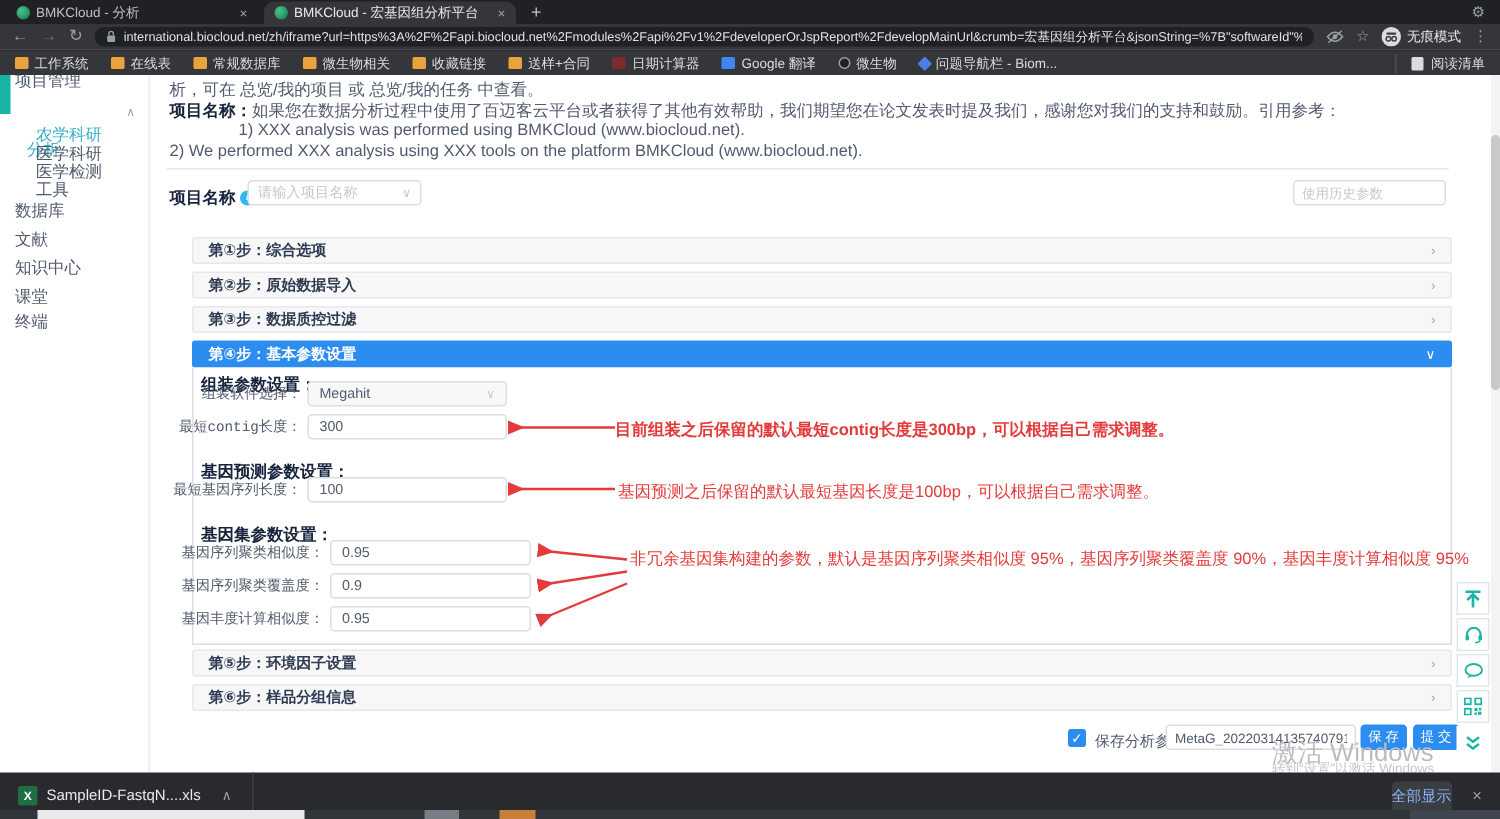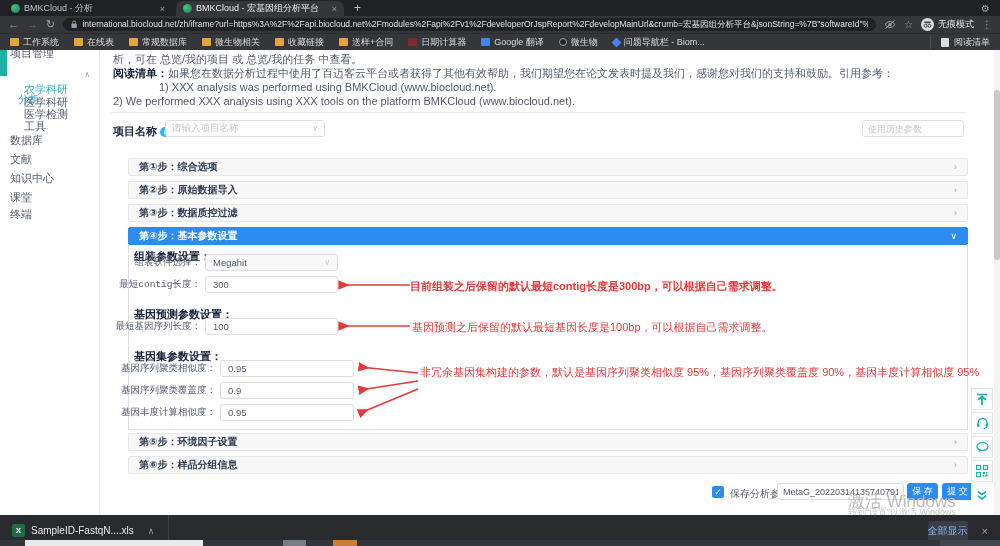--- a/index.html
+++ b/index.html
@@ -42,21 +42,21 @@
   .side-item{position:absolute;font-size:11px;color:#515a6e;white-space:nowrap;cursor:pointer;}
   .side-item.teal{color:#39b0c9;}
   .side-chev{position:absolute;right:9px;top:20px;color:#9aa3b0;font-size:8px;}
   .content{position:absolute;left:101px;top:0;width:899px;height:100%;}
   .tline{position:absolute;left:12px;font-size:11px;color:#515a6e;white-space:nowrap;}
   .tline b{color:#17233d;}
   .divider{position:absolute;left:10px;right:34px;top:62px;border-top:1px solid #e8eaec;}
   .proj-label{position:absolute;left:12px;top:74px;font-size:11px;font-weight:bold;color:#17233d;display:flex;align-items:center;gap:3px;}
   .info{width:10px;height:10px;border-radius:50%;background:#2db7f5;color:#fff;font-size:7px;font-style:italic;
     text-align:center;line-height:10px;font-weight:bold;}
-  .proj-select{position:absolute;left:64px;top:70px;width:160px;height:17px;border:1px solid #dcdee2;border-radius:3px;
+  .proj-select{position:absolute;left:64px;top:70px;width:116px;height:17px;border:1px solid #dcdee2;border-radius:3px;
     box-sizing:border-box;display:flex;align-items:center;justify-content:space-between;padding:0 6px;
     font-size:9.5px;color:#c5c8ce;background:#fff;cursor:pointer;}
   .sel-caret{color:#c5c8ce;font-size:8px;}
   input.box{border:1px solid #dcdee2;border-radius:3px;box-sizing:border-box;font-size:9px;color:#515a6e;
     padding:0 5px;outline:none;font-family:inherit;background:#fff;}
   input.box::placeholder{color:#c5c8ce;}
   .hist-input{position:absolute;left:761px;top:70px;width:102px;height:17px;}
   .step{position:absolute;left:27px;width:840px;height:18px;background:#f7f7f7;border:1px solid #e6e8eb;border-radius:2px;
     box-sizing:border-box;display:flex;align-items:center;justify-content:space-between;padding:0 10px;
     font-size:10px;font-weight:bold;color:#2f3c53;cursor:pointer;}
@@ -218,21 +218,21 @@
       <div class="side-item" style="top:83px;left:10px;">数据库</div>
       <div class="side-item" style="top:102px;left:10px;">文献</div>
       <div class="side-item" style="top:121px;left:10px;">知识中心</div>
       <div class="side-item" style="top:140px;left:10px;">课堂</div>
       <div class="side-item" style="top:157px;left:10px;">终端</div>
     </div>
 
     <div class="content">
       <div class="tline" style="top:2px;">析，可在 总览/我的项目 或 总览/我的任务 中查看。</div>
       <div class="tline" style="top:16px;">
-        <b>阅读清单：</b><span>如果您在数据分析过程中使用了百迈客云平台或者获得了其他有效帮助，我们期望您在论文发表时提及我们，感谢您对我们的支持和鼓励。引用参考：</span>
+        <b>项目名称：</b><span>如果您在数据分析过程中使用了百迈客云平台或者获得了其他有效帮助，我们期望您在论文发表时提及我们，感谢您对我们的支持和鼓励。引用参考：</span>
       </div>
       <div class="tline" style="top:31px;margin-left:46px;">1) XXX analysis was performed using BMKCloud (www.biocloud.net).</div>
       <div class="tline" style="top:45px;">2) We performed XXX analysis using XXX tools on the platform BMKCloud (www.biocloud.net).</div>
       <div class="divider"></div>
 
       <div class="proj-label">
         <span>项目名称</span>
         <span class="info">i</span>
         <span>：</span>
       </div>

